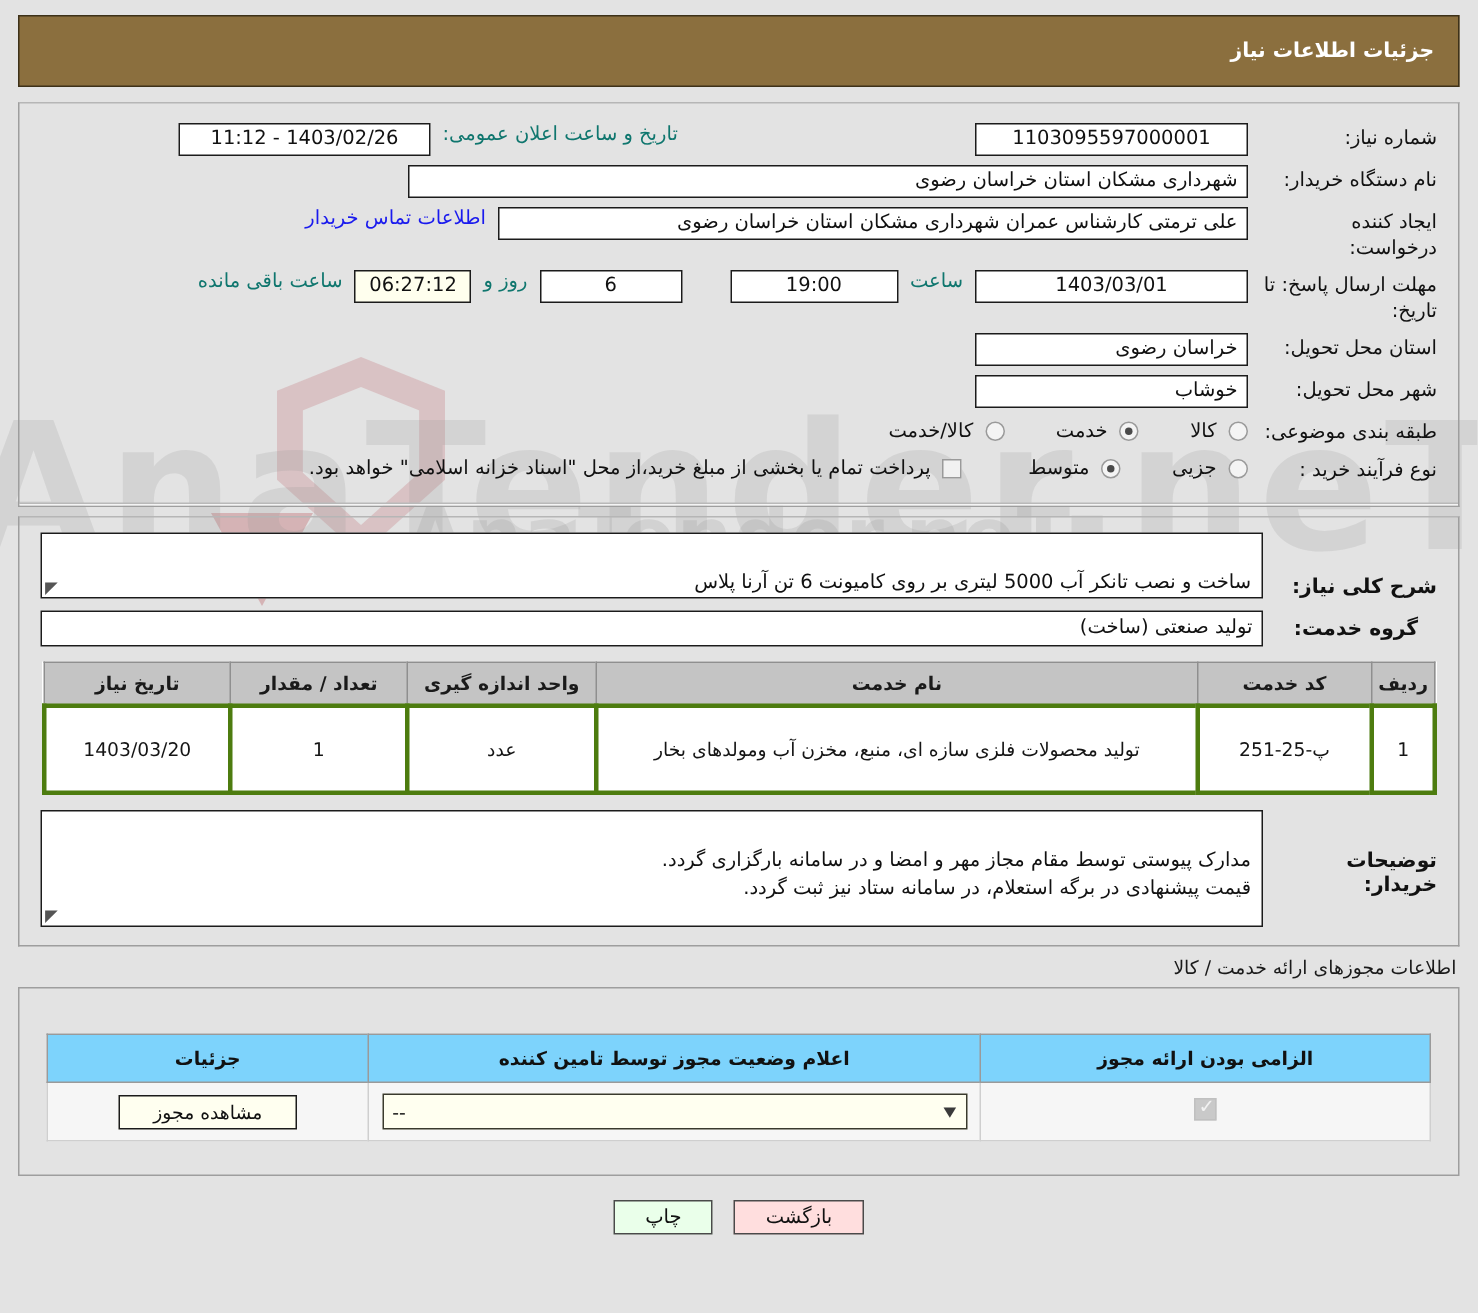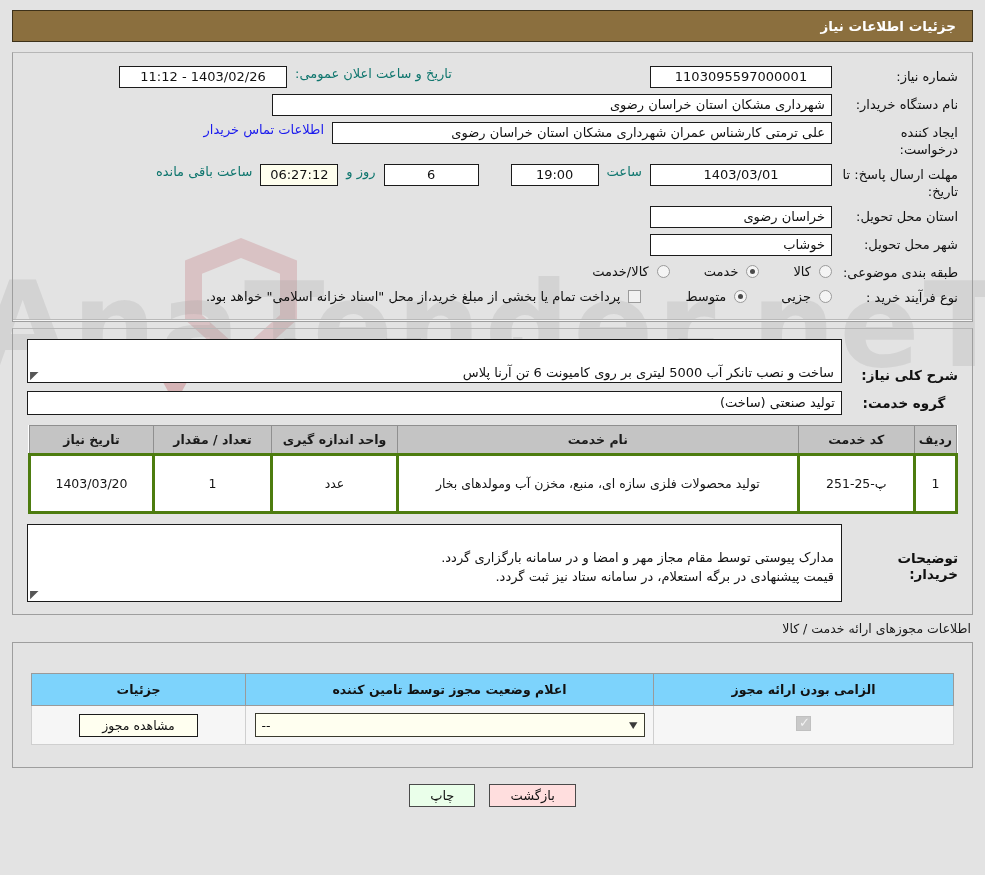--- a/index.html
+++ b/index.html
@@ -68,21 +68,21 @@
     white-space: nowrap;
     direction: ltr;
     letter-spacing: 4px;
   }
 
   
   .layer { position: relative; z-index: 2; }
 
   .titlebar {
     margin: 10px 12px 0 12px;
-    height: 32px;
+    height: 48px;
     background: #8b6f3e;
     border: 1px solid #3d3119;
     color: #ffffff;
     display: flex;
     align-items: center;
     justify-content: flex-start;
     padding: 0 16px;
     font-size: 13.5px;
     font-weight: bold;
   }
@@ -378,21 +378,21 @@
         <div class="trow">
           <div class="rlabel">ایجاد کننده درخواست:</div>
           <div class="box right" style="width:500px">علی ترمتی کارشناس عمران شهرداری مشکان استان خراسان رضوی</div>
           <a class="link">اطلاعات تماس خریدار</a>
         </div>
 
         <div class="trow">
           <div class="rlabel">مهلت ارسال پاسخ: تا تاریخ:</div>
           <div class="box" style="width:182px">1403/03/01</div>
           <div class="lbl">ساعت</div>
-          <div class="box" style="width:88px">19:00</div>
+          <div class="box" style="width:112px">19:00</div>
           <div class="box" style="width:95px; margin-right:24px">6</div>
           <div class="lbl">روز و</div>
           <div class="box cream" style="width:78px">06:27:12</div>
           <div class="lbl">ساعت باقی مانده</div>
         </div>
 
         <div class="trow">
           <div class="rlabel">استان محل تحویل:</div>
           <div class="box right" style="width:182px">خراسان رضوی</div>
         </div>

